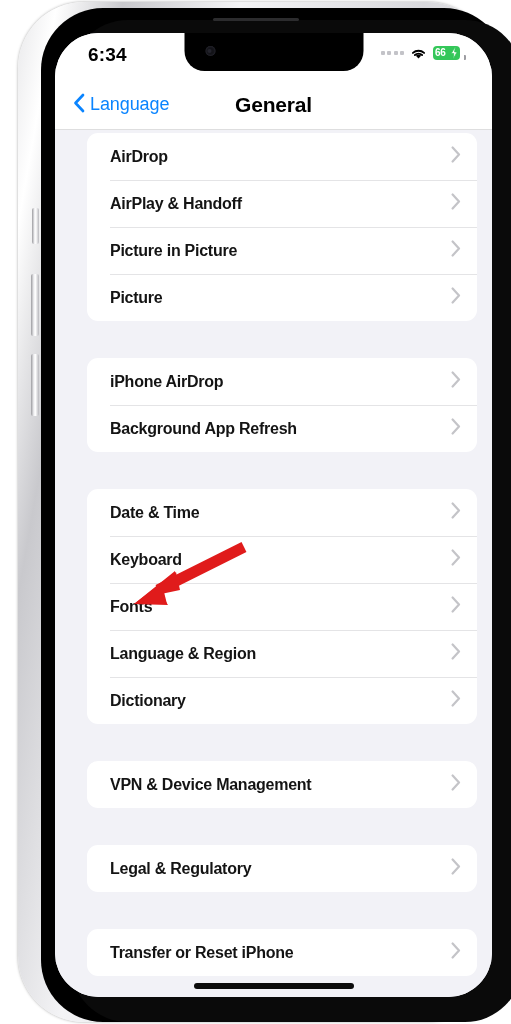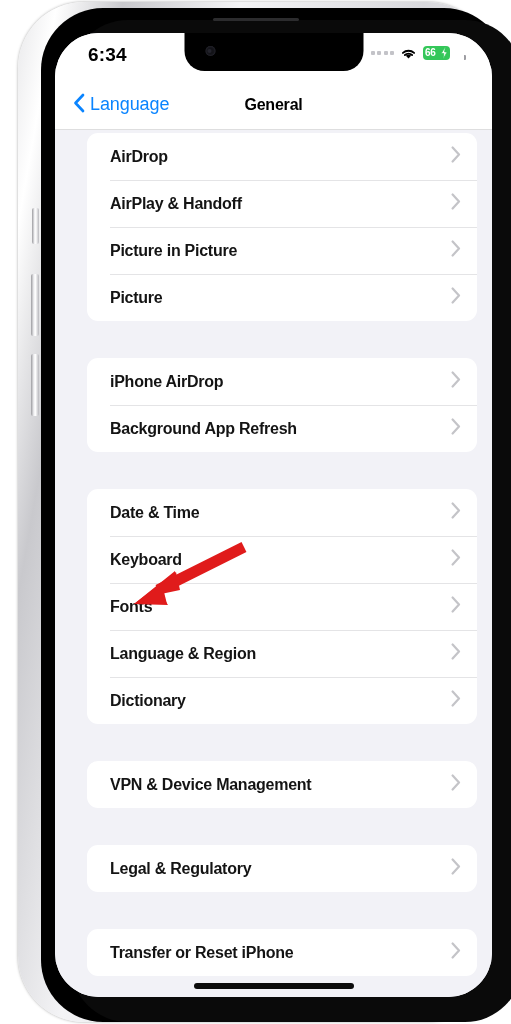--- a/index.html
+++ b/index.html
@@ -148,21 +148,21 @@
   .sig-dots i {
     display: block;
     width: 4px; height: 4px;
     background: #c3c3c8;
     border-radius: 1px;
   }
   .wifi-ico { display:block; }
   .battery {
     display: flex;
     align-items: flex-end;
-    gap: 14px;
+    gap: 4px;
   }
   .battery-body {
     position: relative;
     width: 27px;
     height: 14px;
     border-radius: 4px;
     background: #34c759;
     display: flex;
     align-items: center;
     justify-content: flex-start;
@@ -211,21 +211,21 @@
     font-size: 18px;
     color: #0a84ff;
     letter-spacing: -.1px;
   }
   .nav-title {
     position: absolute;
     left: 0; right: 0;
     top: 50%;
     transform: translateY(-50%);
     text-align: center;
-    font-size: 16px;
+    font-size: 21px;
     font-weight: bold;
     color: #000;
     letter-spacing: -.2px;
   }
 
   
   .content {
     position: absolute;
     left: 0;
     top: 97px;

